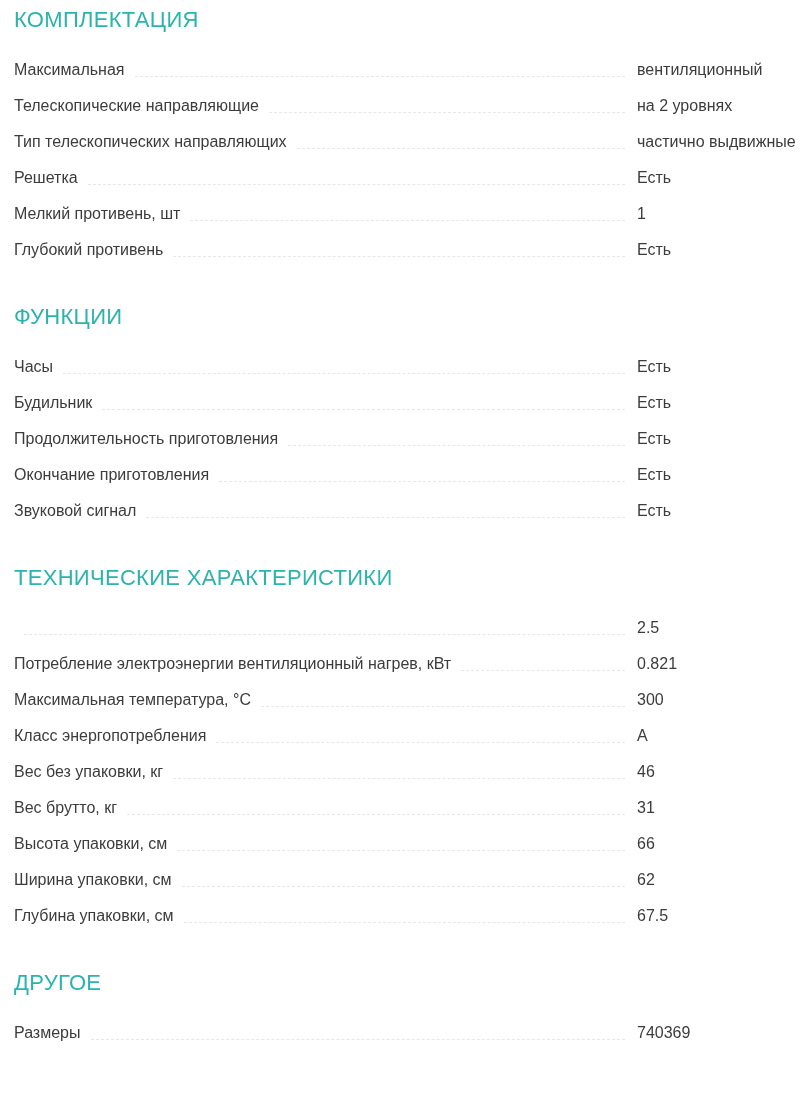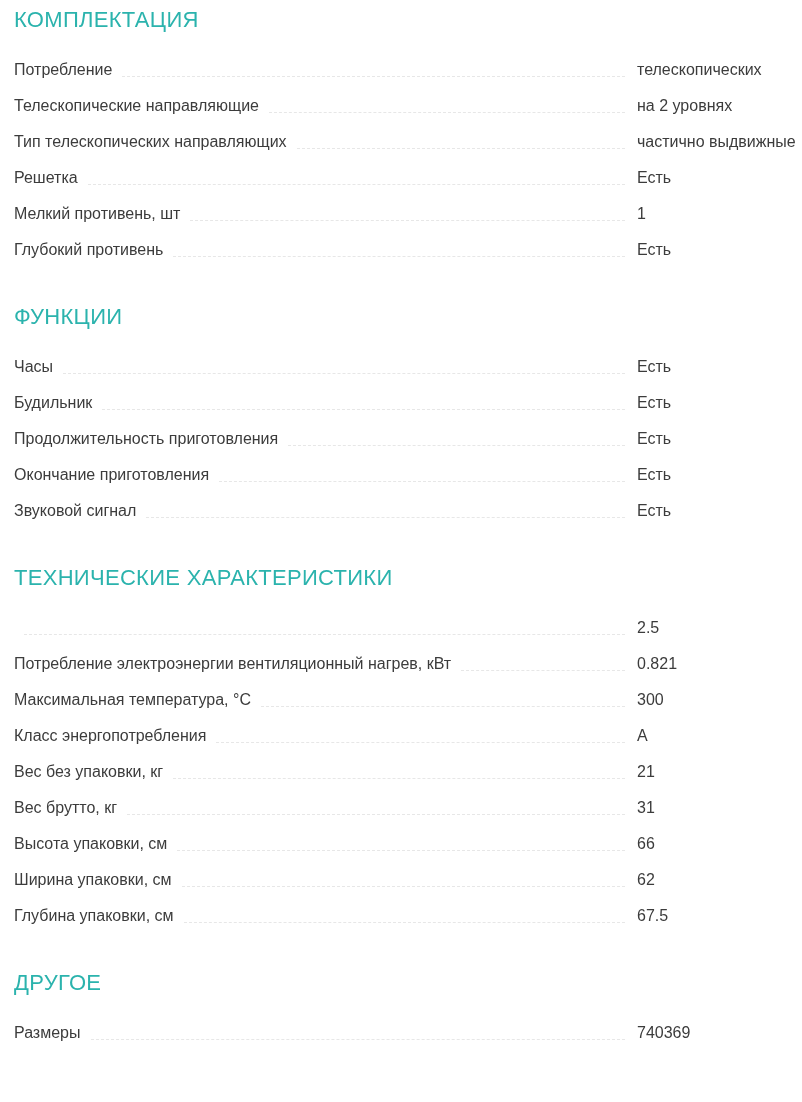--- a/index.html
+++ b/index.html
@@ -61,23 +61,23 @@
   }
 </style>
 </head>
 <body>
 
 <div id="content">
   <section class="spec-section">
     <h2 class="section-title">КОМПЛЕКТАЦИЯ</h2>
     <div class="rows">
   <div class="spec-row">
-    <span class="spec-label">Потребление</span>
-    <span class="leader"></span>
-    <span class="spec-value">телескопических</span>
+    <span class="spec-label">Максимальная</span>
+    <span class="leader"></span>
+    <span class="spec-value">вентиляционный</span>
   </div>
 
   <div class="spec-row">
     <span class="spec-label">Телескопические направляющие</span>
     <span class="leader"></span>
     <span class="spec-value">на 2 уровнях</span>
   </div>
 
   <div class="spec-row">
     <span class="spec-label">Тип телескопических направляющих</span>
@@ -162,21 +162,21 @@
 
   <div class="spec-row">
     <span class="spec-label">Класс энергопотребления</span>
     <span class="leader"></span>
     <span class="spec-value">A</span>
   </div>
 
   <div class="spec-row">
     <span class="spec-label">Вес без упаковки, кг</span>
     <span class="leader"></span>
-    <span class="spec-value">21</span>
+    <span class="spec-value">46</span>
   </div>
 
   <div class="spec-row">
     <span class="spec-label">Вес брутто, кг</span>
     <span class="leader"></span>
     <span class="spec-value">31</span>
   </div>
 
 
   <div class="spec-row">

